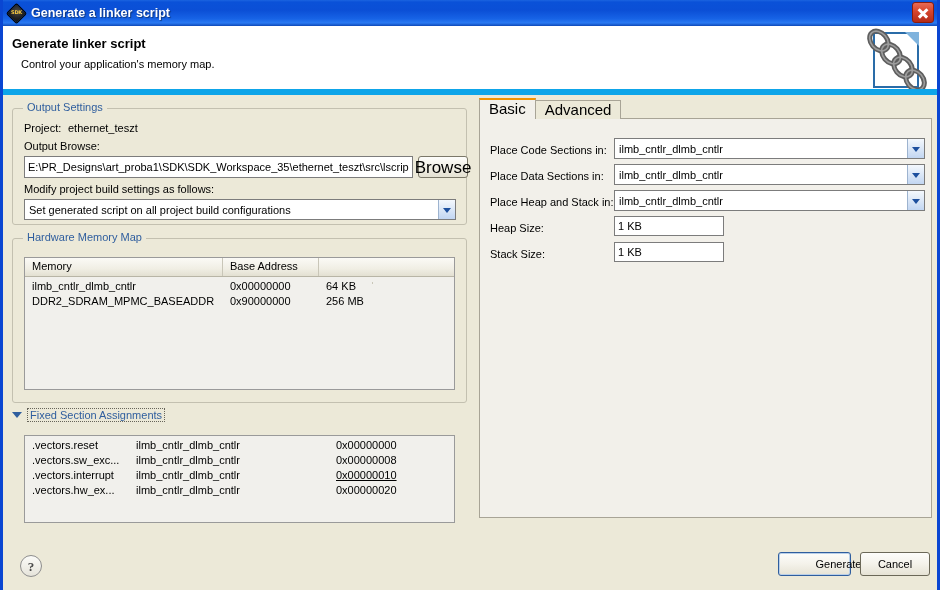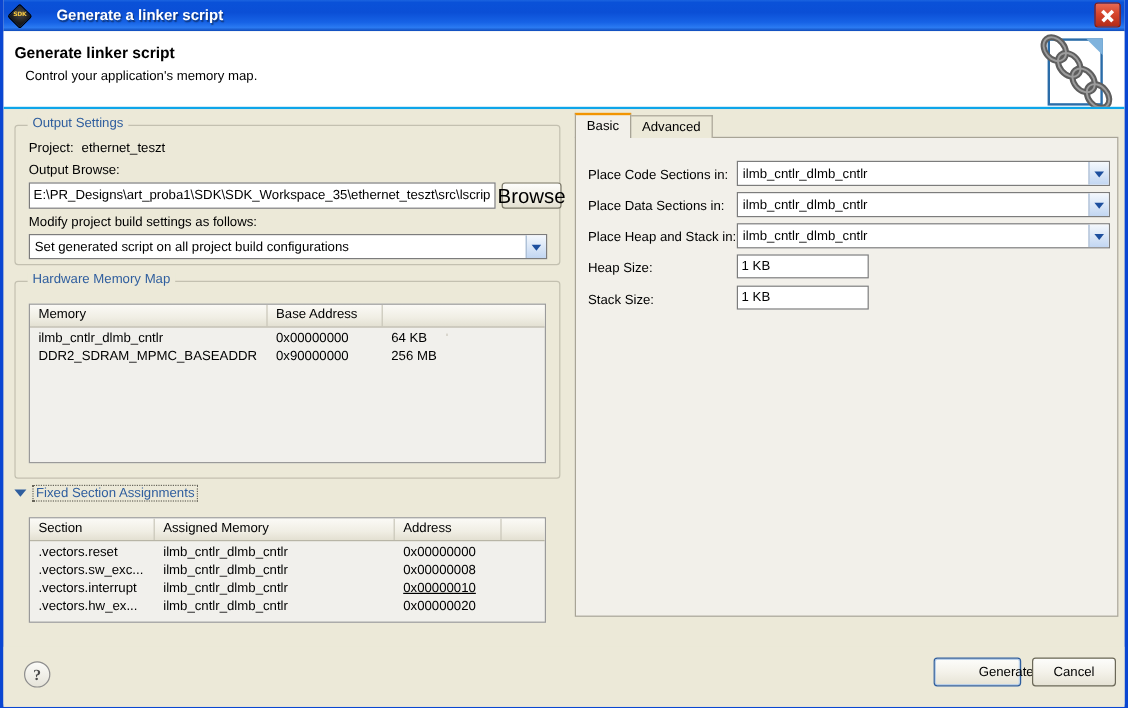--- a/index.html
+++ b/index.html
@@ -67,21 +67,20 @@
     font-family: "DejaVu Sans", sans-serif;
     letter-spacing: -0.2px;
     z-index: 2;
   }
   .title-text {
     color: #ffffff;
     font-size: 12.5px;
     font-weight: bold;
     text-shadow: 1px 1px 1px rgba(0,0,0,0.45);
     white-space: nowrap;
-    margin-left: 16px;
   }
   .close-btn {
     position: absolute;
     right: 3px; top: 2px;
     width: 22px; height: 21px;
     background: linear-gradient(180deg, #e86a55 0%, #d6452c 45%, #b32b18 100%);
     border: 1px solid #8b1c0c;
     border-radius: 3px;
     box-sizing: border-box;
     cursor: pointer;
@@ -94,21 +93,21 @@
     background: #ffffff;
   }
   .close-btn::before { transform: rotate(45deg); }
   .close-btn::after  { transform: rotate(-45deg); }
 
   
   .header {
     position: relative;
     height: 63px;
     background: #ffffff;
-    border-bottom: 2px solid #0ea5e9;
+    border-bottom: 6px solid #0ea5e9;
     overflow: hidden;
   }
   .header-title {
     position: absolute;
     left: 9px; top: 10px;
     font-size: 13px;
     font-weight: bold;
     color: #000;
   }
   .header-sub {
@@ -332,21 +331,21 @@
     left: 0; top: 0;
     height: 19px;
     display: flex;
     align-items: flex-end;
     z-index: 3;
   }
   .tab {
     box-sizing: border-box;
     height: 19px;
     padding: 0 9px;
-    font-size: 11px;
+    font-size: 15px;
     line-height: 18px;
     color: #000;
     cursor: pointer;
     background: #ece9d8;
     border: 1px solid #a8a496;
     border-bottom: none;
     margin-right: -1px;
     white-space: nowrap;
   }
   .tab.selected {
@@ -504,26 +503,20 @@
           </div>
         </div>
       </div>
 
       <div class="expander">
         <div class="exp-header">
           <span class="exp-tri"></span>
           <span class="exp-label">Fixed Section Assignments</span>
         </div>
         <div class="table" id="tbl-fixed">
-          <div class="table-head">
-            <div class="th" style="width:104px;">Section</div>
-            <div class="th" style="width:200px;">Assigned Memory</div>
-            <div class="th" style="width:89px;">Address</div>
-            <div class="th" style="flex:1;"></div>
-          </div>
           <div style="padding-top:2px;">
             <div class="trow">
               <div class="td" style="width:104px;">.vectors.reset</div>
               <div class="td" style="width:200px;">ilmb_cntlr_dlmb_cntlr</div>
               <div class="td" style="width:89px;">0x00000000</div>
               <div class="td" style="flex:1;"></div>
             </div>
             <div class="trow">
               <div class="td" style="width:104px;">.vectors.sw_exc...</div>
               <div class="td" style="width:200px;">ilmb_cntlr_dlmb_cntlr</div>

